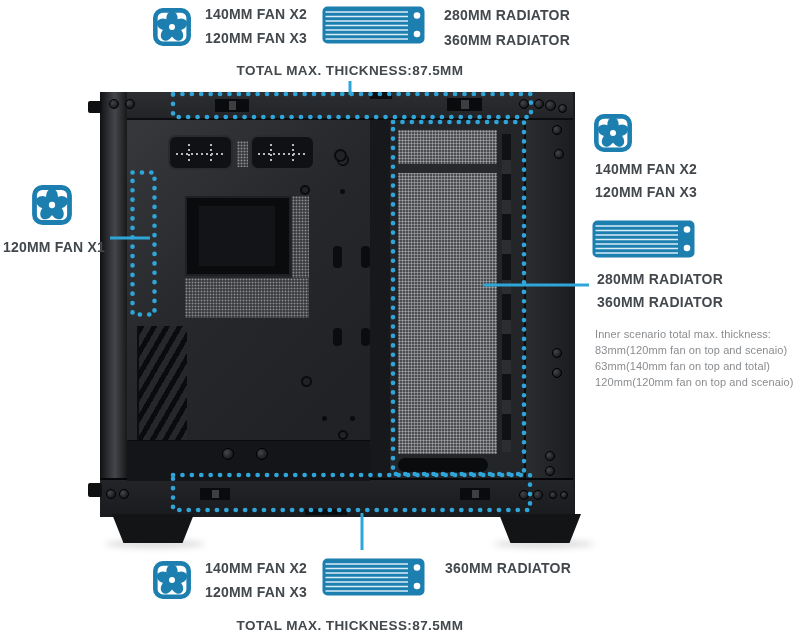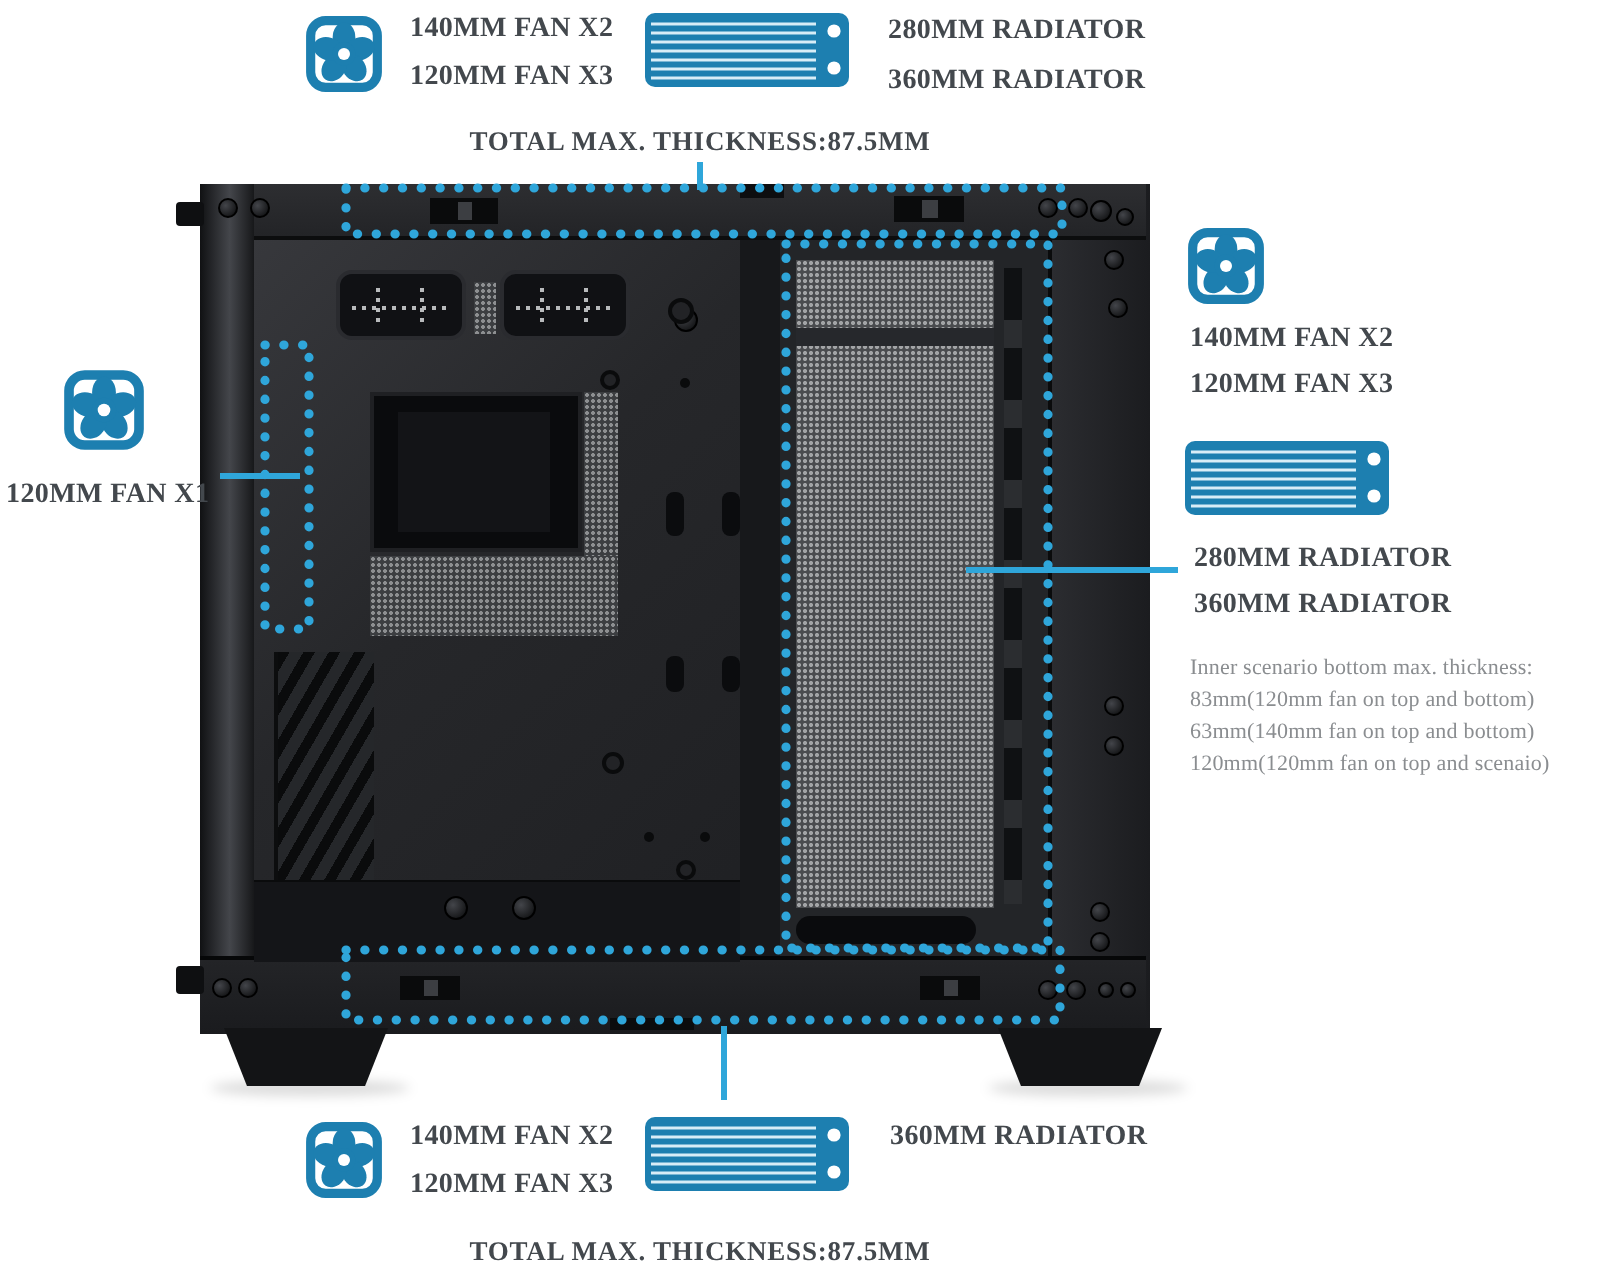--- a/index.html
+++ b/index.html
@@ -1,17 +1,17 @@
 <!DOCTYPE html>
 <html style="--accent: #1d7fb0; --dotted: #2fa6da; --label: #43484d; --note: #8a8d90;"><head>
 <meta charset="utf-8">
 <style>
   html,body{margin:0;padding:0;background:#fff;}
   .canvas{position:relative;width:800px;height:636px;background:#fff;overflow:hidden;
-          font-family:Liberation Serif, serif;}
+          font-family:Liberation Sans, sans-serif;}
   .abs{position:absolute;}
   .lbl{position:absolute;font-size:14px;font-weight:700;color:var(--label);letter-spacing:.2px;white-space:nowrap;line-height:15px;}
   .total{position:absolute;font-size:13.5px;font-weight:700;color:var(--label);letter-spacing:.4px;text-align:center;white-space:nowrap;}
   .note{font-size:11px;font-weight:400;color:var(--note);letter-spacing:.1px;line-height:16px;white-space:nowrap;}
   .icon-fan{position:absolute;width:40px;height:40px;}
   .icon-rad{position:absolute;width:103px;height:38px;}
   
   .case *{position:absolute;}
   .c-body{left:100px;top:92px;width:473px;height:423px;background:#202124;}
   .c-topframe{left:100px;top:92px;width:473px;height:26px;background:linear-gradient(180deg,#2d2e31,#232427);border-bottom:2px solid #0c0d0e;}
@@ -207,23 +207,23 @@
       <use href="#sym-fan"></use>
     </svg>
   <div class="lbl" style="left:595px;top:162px;">140MM FAN X2</div>
   <div class="lbl" style="left:595px;top:185px;">120MM FAN X3</div>
   <svg class="icon-rad" style="left:592px;top:220px;">
       <use href="#sym-radiator"></use>
     </svg>
   <div class="lbl" style="left:597px;top:272px;">280MM RADIATOR</div>
   <div class="lbl" style="left:597px;top:295px;">360MM RADIATOR</div>
   <div class="abs" style="left:595px;top:326px;">
-    <div class="note">Inner scenario bottom max. thickness:</div>
-    <div class="note">83mm(120mm fan on top and bottom)</div>
-    <div class="note">63mm(140mm fan on top and bottom)</div>
+    <div class="note">Inner scenario total max. thickness:</div>
+    <div class="note">83mm(120mm fan on top and scenaio)</div>
+    <div class="note">63mm(140mm fan on top and total)</div>
     <div class="note">120mm(120mm fan on top and scenaio)</div>
   </div>
 
   <svg class="icon-fan" style="left:152px;top:560px;">
       <use href="#sym-fan"></use>
     </svg>
   <div class="lbl" style="left:205px;top:561px;">140MM FAN X2</div>
   <div class="lbl" style="left:205px;top:585px;">120MM FAN X3</div>
   <svg class="icon-rad" style="left:322px;top:558px;">
       <use href="#sym-radiator"></use>

